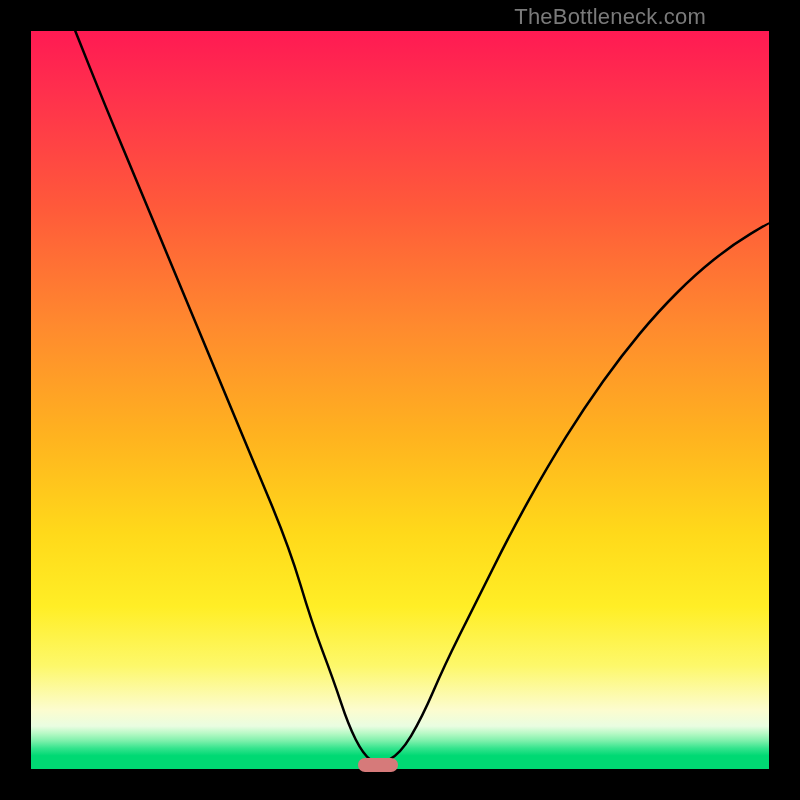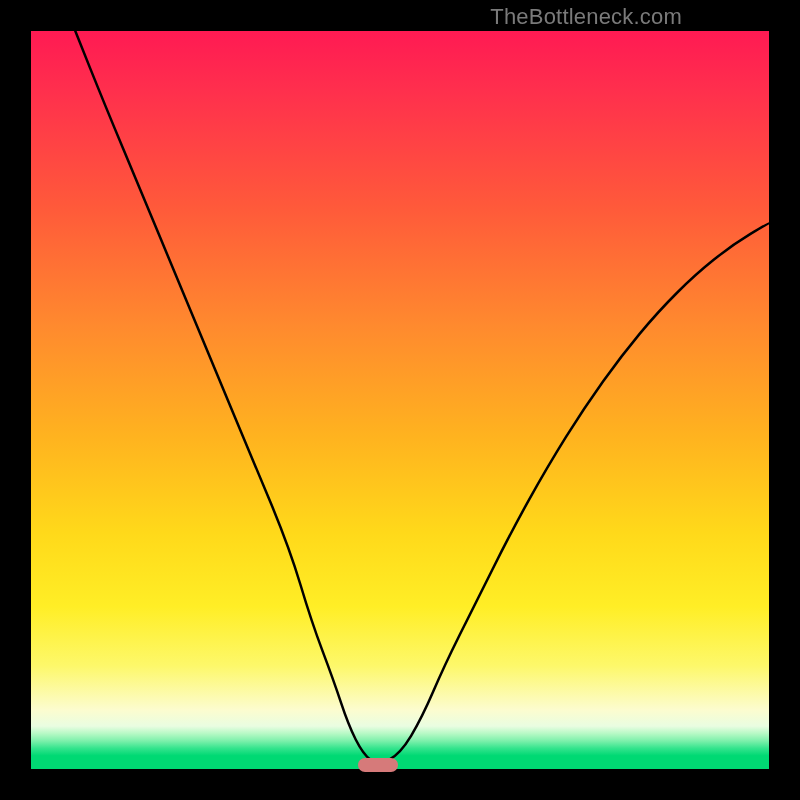--- a/index.html
+++ b/index.html
@@ -9,20 +9,21 @@
     height: 800px;
     background: #000;
     overflow: hidden;
     font-family: Arial, Helvetica, sans-serif;
   }
   .outer {
     position: relative;
     width: 692px;
     height: 800px;
     background: #000;
+    padding-left: 24px;
   }
   .plot-area {
     position: absolute;
     left: 31px;
     top: 31px;
     width: 738px;
     height: 738px;
     
     background: linear-gradient(
       to bottom,

